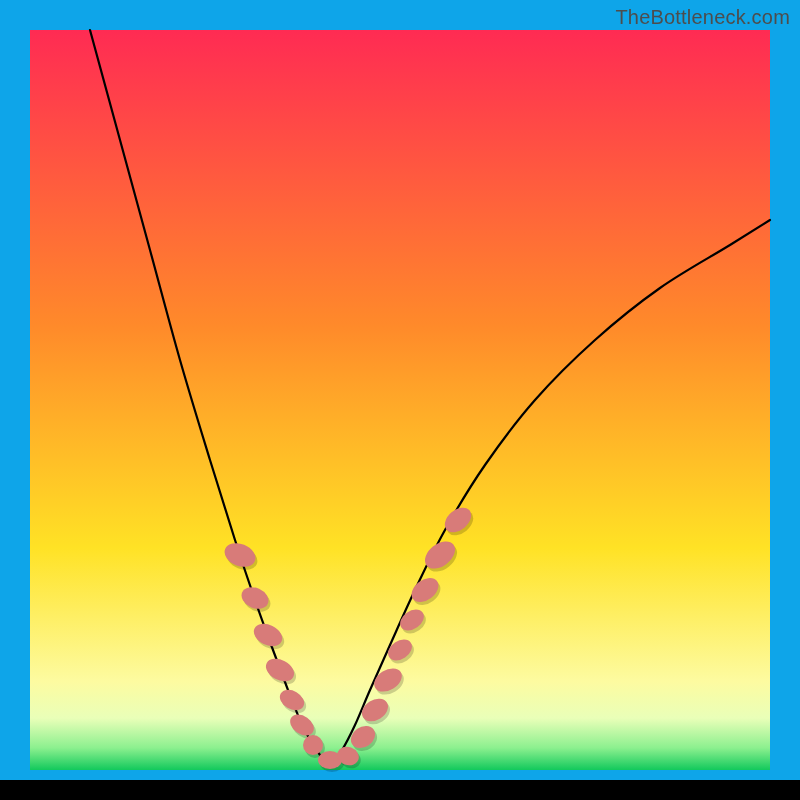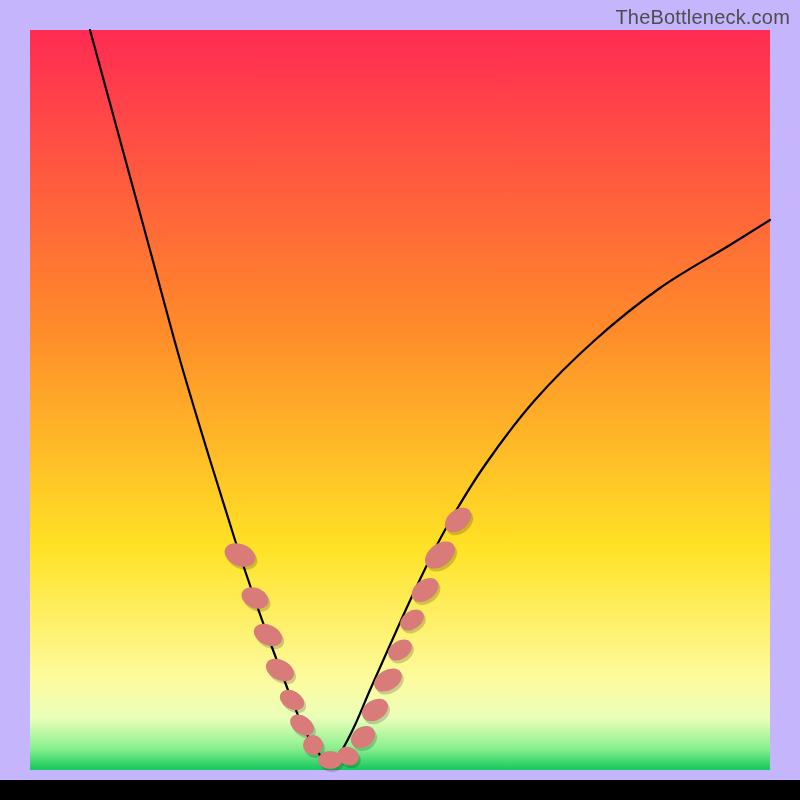--- a/index.html
+++ b/index.html
@@ -8,21 +8,21 @@
     width: 800px;
     height: 800px;
     overflow: hidden;
     background: #000;
     font-family: Arial, Helvetica, sans-serif;
   }
   .frame {
     position: relative;
     width: 800px;
     height: 780px;
-    background: #c4b5fd;
+    background: #0ea5e9;
   }
   .plot-area {
     position: absolute;
     left: 30px;
     top: 30px;
     width: 740px;
     height: 740px;
     background: linear-gradient(
       to bottom,
       var(--c0) 0%,

